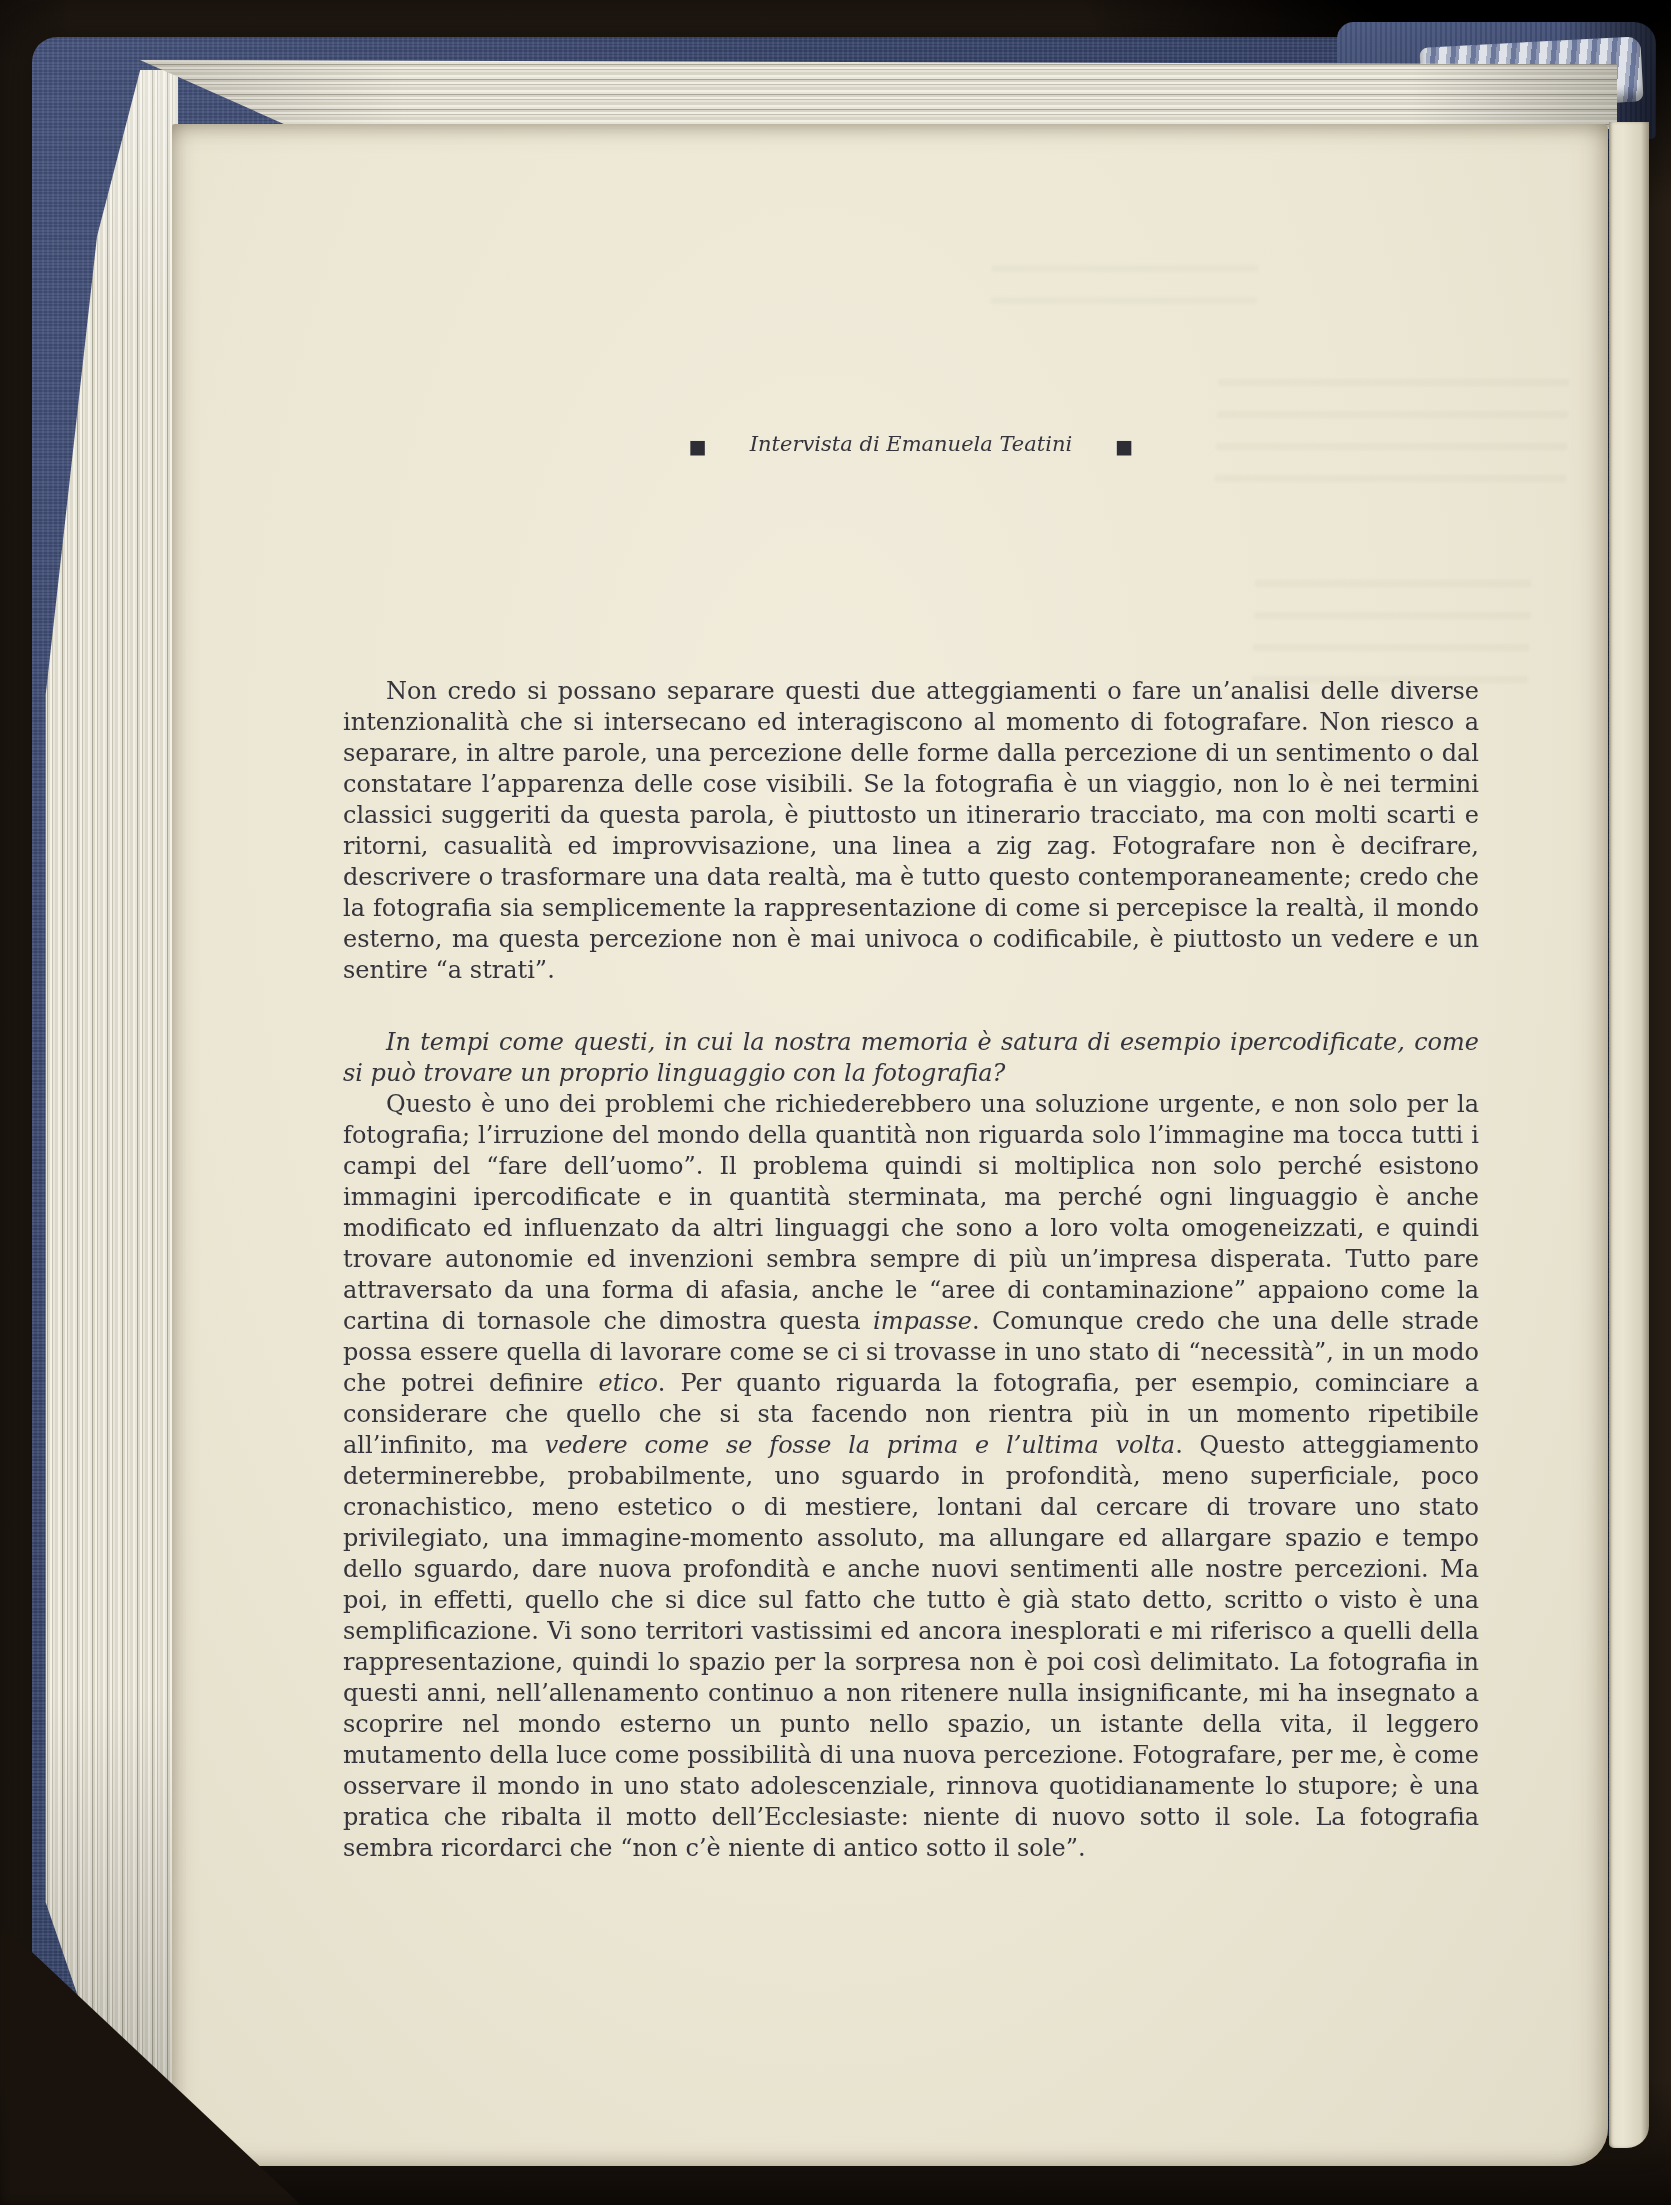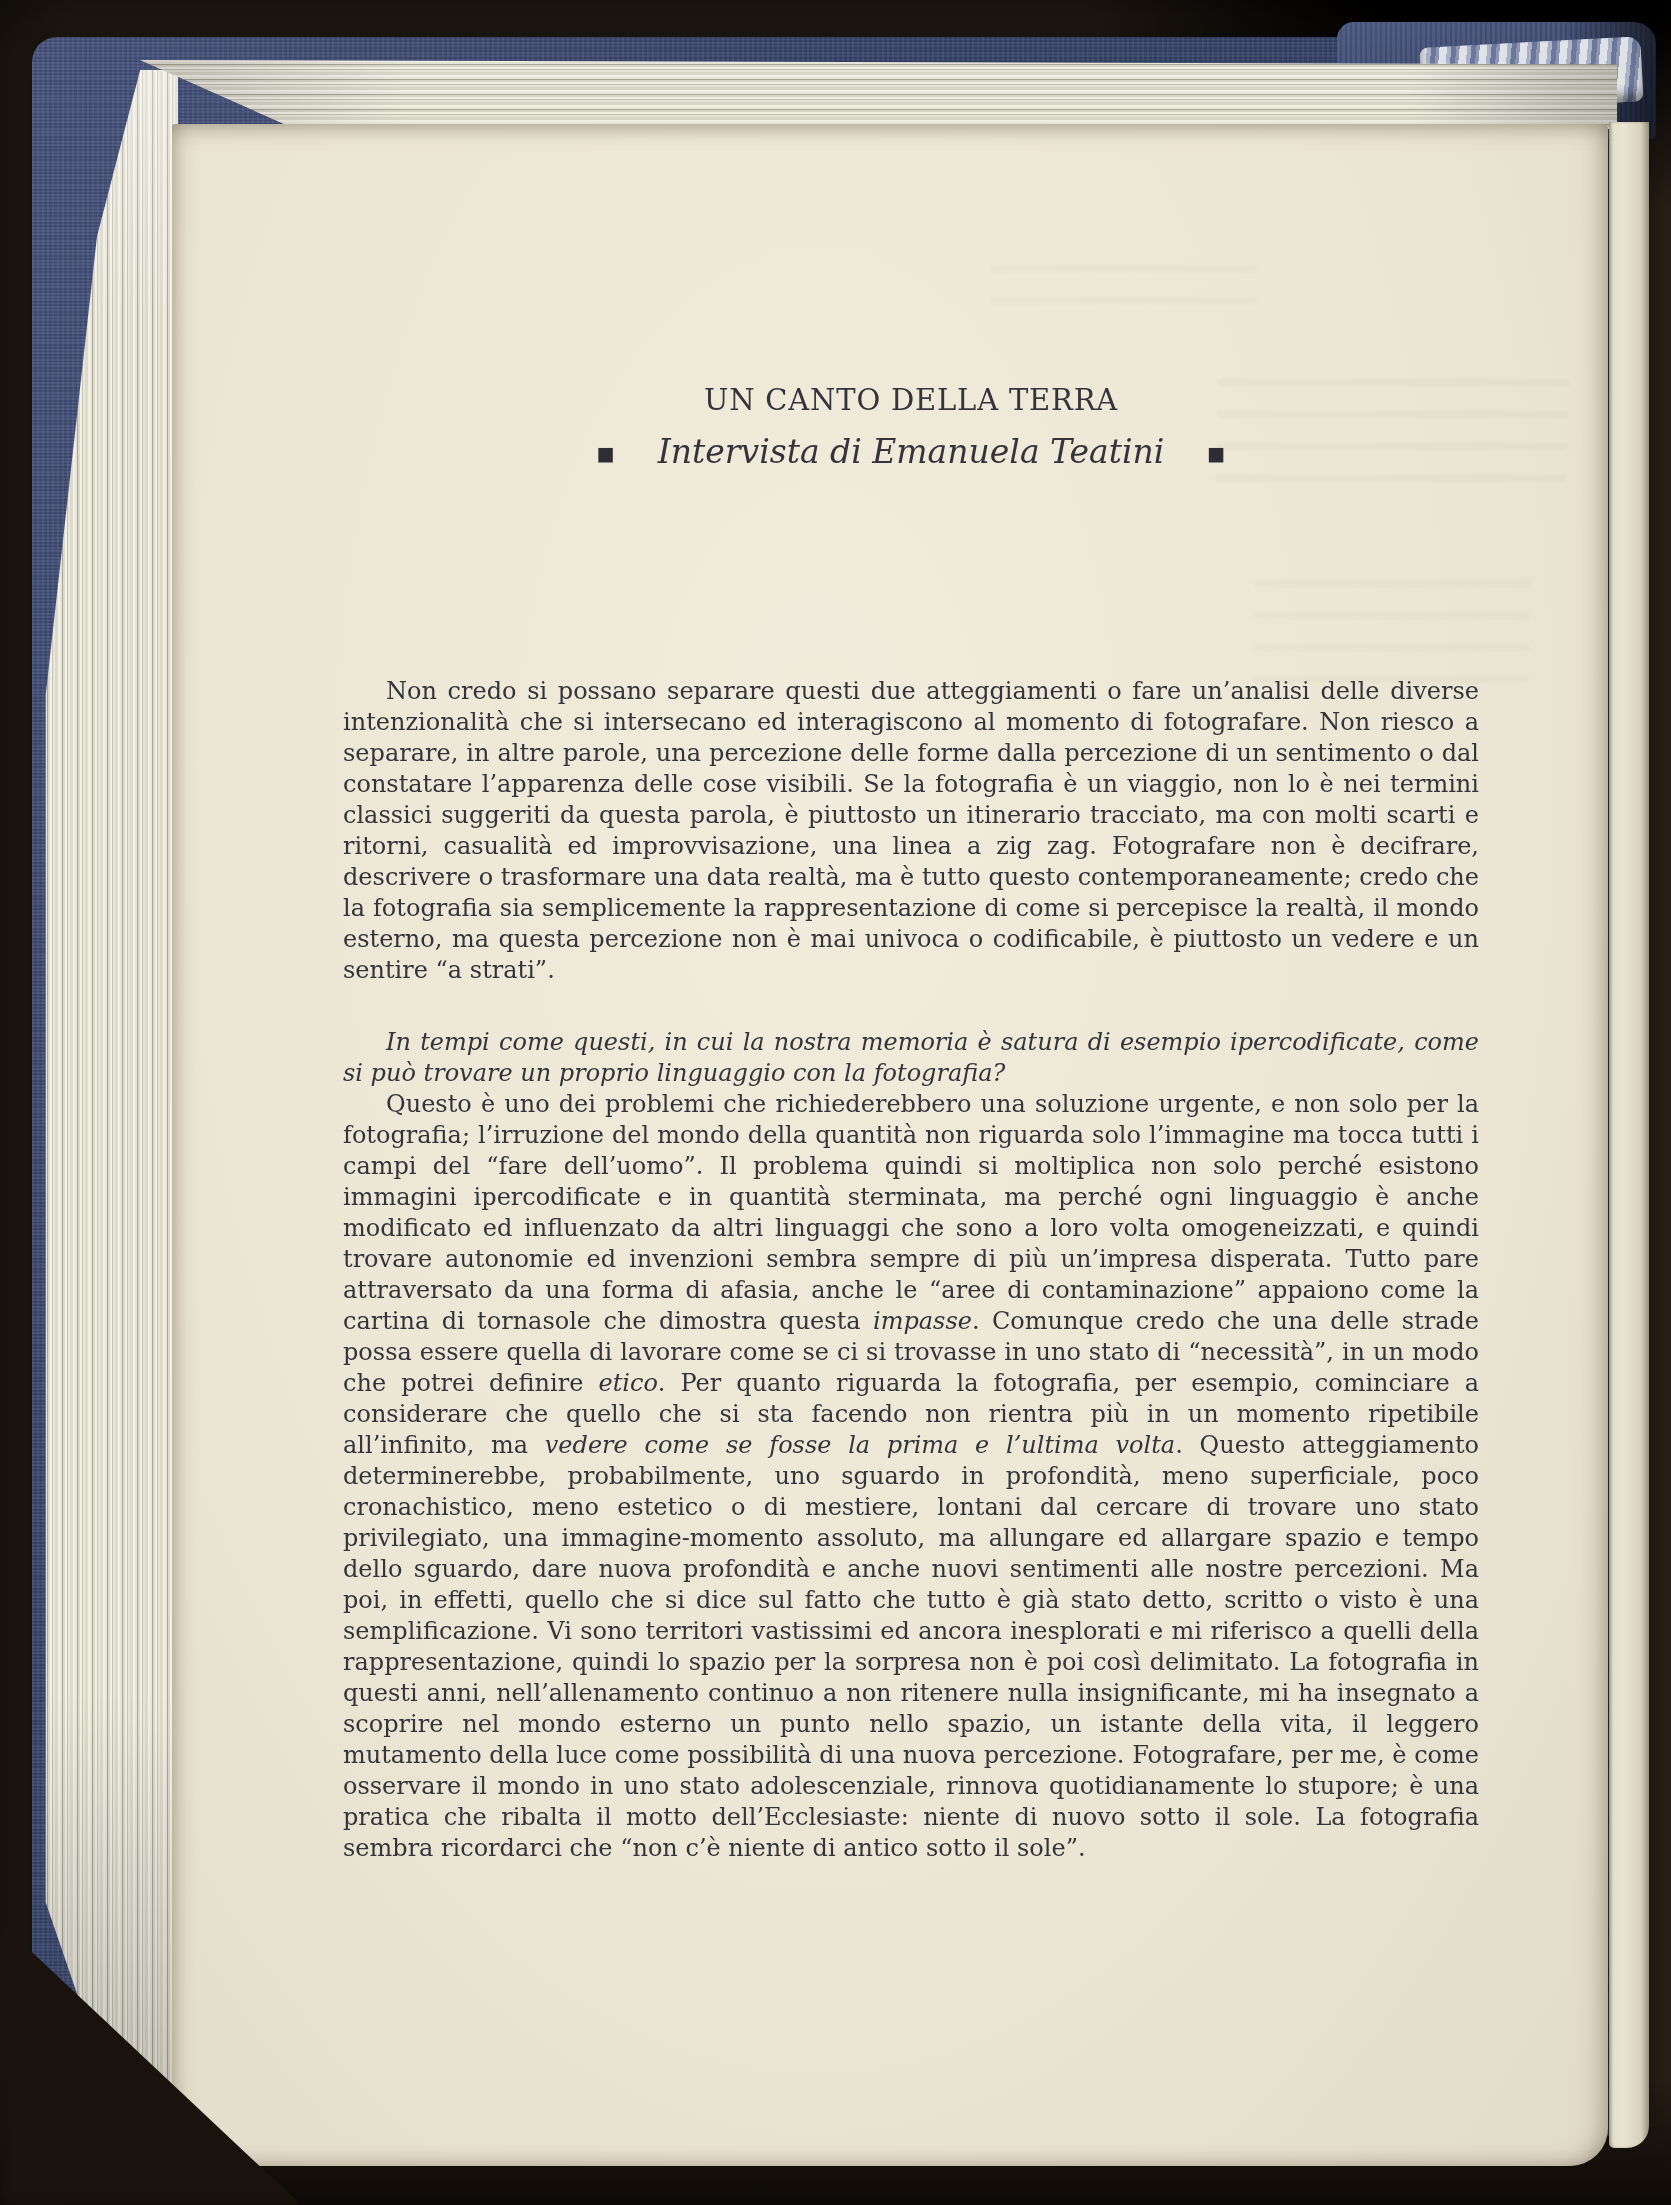--- a/index.html
+++ b/index.html
@@ -90,21 +90,21 @@
   .title{
     position:absolute;left:171px;top:262px;width:1136px;margin:0;
     text-align:center;font-weight:normal;
     font-size:29px;line-height:1;letter-spacing:0.8px;
     color:var(--ink,#35343c);
   }
   .subtitle-row{
     position:absolute;left:171px;top:308px;width:1136px;
     display:flex;justify-content:center;align-items:center;gap:43px;
   }
-  .subtitle{font-style:italic;font-size:33px;line-height:1.2;color:var(--ink,#35343c);}
+  .subtitle{font-style:italic;font-size:21px;line-height:1.2;color:var(--ink,#35343c);}
   .sq{font-size:19px;line-height:1;color:#2e2d35;transform:translateY(1.7px);font-style:normal;}
   .article-body{
     position:absolute;left:171px;top:552px;width:1136px;
     font-size:24px;line-height:31px;color:var(--ink,#35343c);
     text-align:justify;hyphens:auto;-webkit-hyphens:auto;
   }
   .article-body p{margin:0;text-indent:43px;}
   .article-body p.question{font-style:italic;margin-top:41px;}
   .article-body p.question:first-child{margin-top:0;}
   .it{font-style:italic;}
@@ -119,21 +119,20 @@
   <div class="headband"></div>
 
   <div class="fan-left"></div>
   <div class="band-top"></div>
 
   <div class="page">
     <div class="ghost g0"></div>
     <div class="ghost g1"></div>
     <div class="ghost g2"></div>
 
-    <h1 class="title">UN CANTO DELLA TERRA</h1>
 
     <div class="subtitle-row">
       <span class="sq">■</span>
       <span class="subtitle">Intervista di Emanuela Teatini</span>
       <span class="sq">■</span>
     </div>
 
     <div class="article-body">
         <p class="answer"><span>Non credo si possano separare questi due atteggiamenti o fare un’analisi delle diverse intenzionalità che si intersecano ed interagiscono al momento di fotografare. Non riesco a separare, in altre parole, una percezione delle forme dalla percezione di un sentimento o dal constatare l’apparenza delle cose visibili. Se la fotografia è un viaggio, non lo è nei termini classici suggeriti da questa parola, è piuttosto un itinerario tracciato, ma con molti scarti e ritorni, casualità ed improvvisazione, una linea a zig zag. Fotografare non è decifrare, descrivere o trasformare una data realtà, ma è tutto questo contemporaneamente; credo che la fotografia sia semplicemente la rappresentazione di come si percepisce la realtà, il mondo esterno, ma questa percezione non è mai univoca o codificabile, è piuttosto un vedere e un sentire “a strati”.</span></p>
         <p class="question"><span class="it">In tempi come questi, in cui la nostra memoria è satura di esempio ipercodificate, come si può trovare un proprio linguaggio con la fotografia?</span></p>

